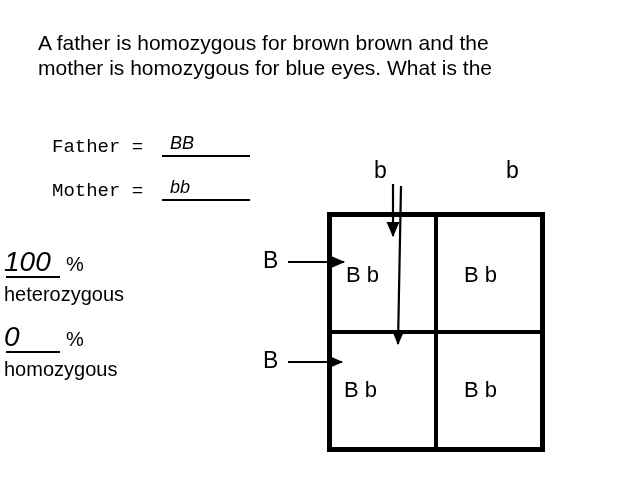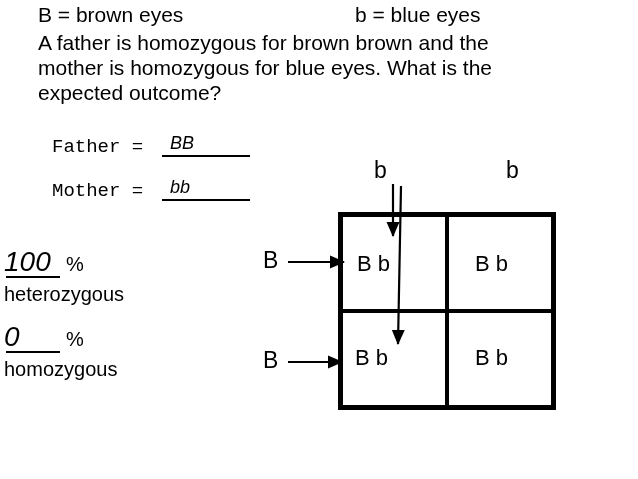--- a/index.html
+++ b/index.html
@@ -121,25 +121,24 @@
   #stat-homo   { left: 2px; top: 325px; }
   #stat-hetero .snum { left: 2px; }
   #stat-homo .snum { left: 2px; }
 
   
   .punnett {
     position: absolute;
     left: 327px;
     top: 212px;
     width: 218px;
-    height: 198px;
+    height: 240px;
     border: 5px solid #000;
     box-sizing: border-box;
     background: #fff;
-    margin-left: 11px;
   }
   .punnett .vdiv {
     position: absolute;
     left: 50%;
     top: 0;
     bottom: 0;
     width: 4px;
     margin-left: -2px;
     background: #000;
   }
@@ -191,29 +190,24 @@
     width: 638px;
     height: 479px;
     pointer-events: none;
   }
 </style>
 </head>
 <body>
 
 <div class="stage">
 
-  <div class="key-line">
-    <span class="key-b-brown">B = brown eyes</span>
-    <span class="key-b-blue">b = blue eyes</span>
-  </div>
 
   <div class="question">
     <div>A father is homozygous for brown brown and the</div>
     <div>mother is homozygous for blue eyes.  What is the</div>
-    <div>expected outcome?</div>
   </div>
 
   <div class="parent-row" id="father-row">
     <span class="plabel">Father =</span>
     <span class="pvalue">BB</span>
     <span class="pblank"></span>
   </div>
 
   <div class="parent-row" id="mother-row">
     <span class="plabel">Mother =</span>

